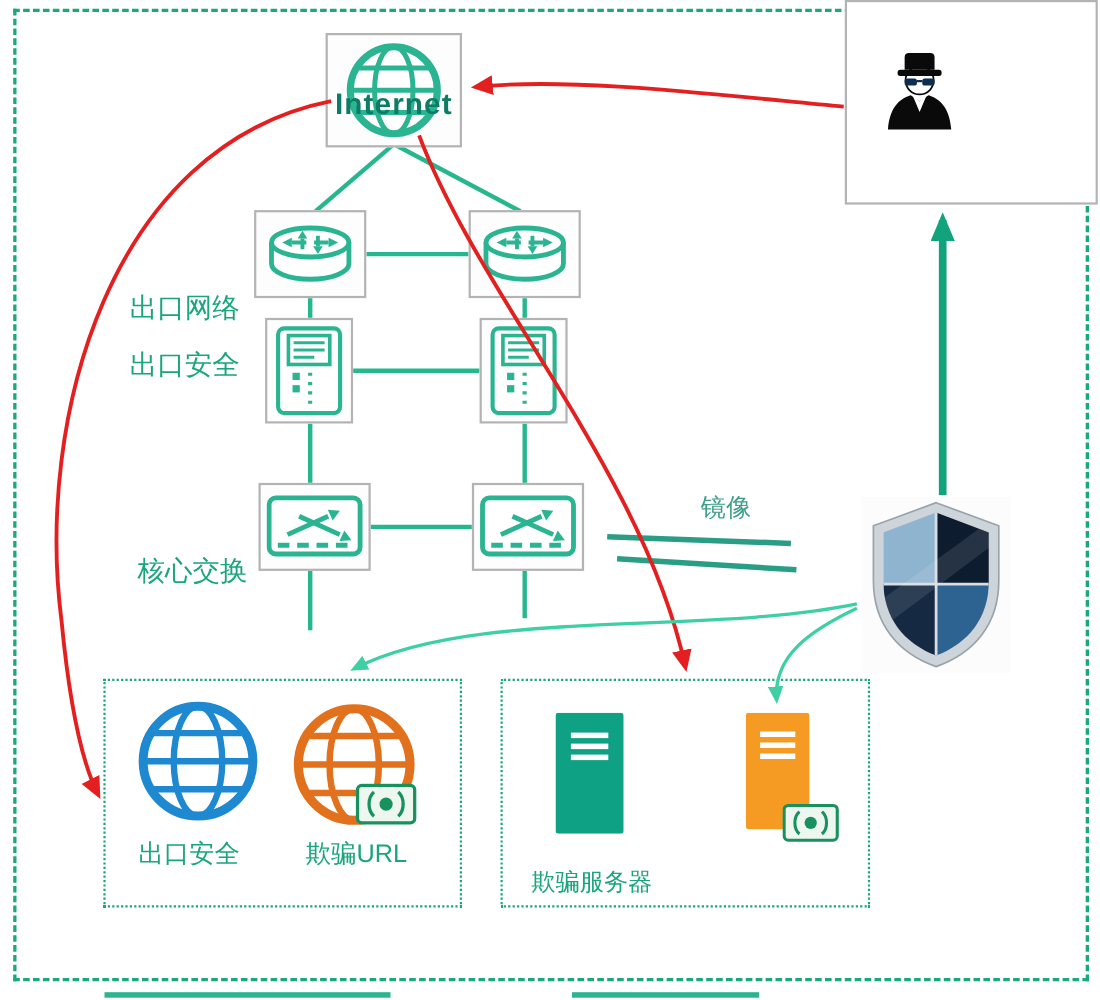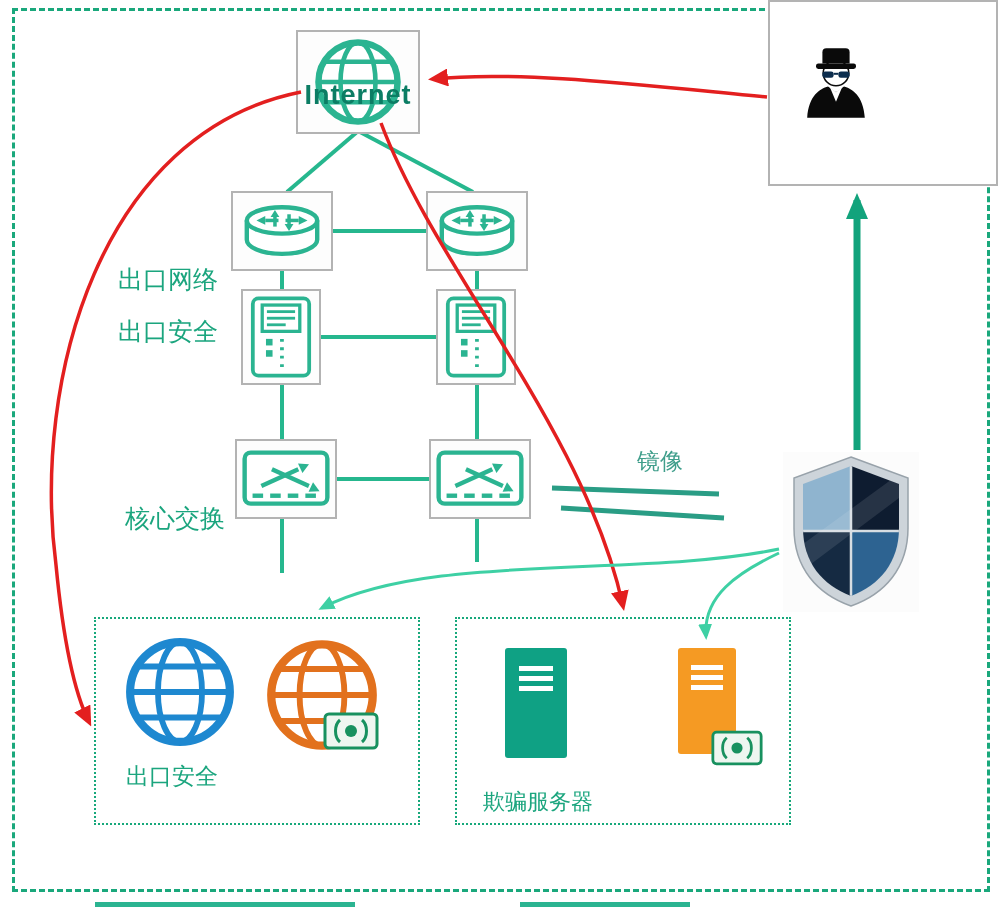--- a/index.html
+++ b/index.html
@@ -194,20 +194,21 @@
   </svg>
   <svg class="iconpos" style="left:263px; top:636px;" width="118" height="118" viewBox="0 0 100 100">
     <g style="color:#e2711d">
         <use href="#sym-globe"></use>
       </g>
   </svg>
   <svg class="iconpos" style="left:323px; top:712px;" width="56" height="38">
       <use href="#sym-money"></use>
     </svg>
   <div class="lbl lbl-bottom" style="left:112px; top:761px; width:120px;">出口安全</div>
+  <div class="lbl lbl-bottom" style="left:262px; top:761px; width:124px;">欺骗URL</div>
 
   <div class="dotted-box" style="left:455px; top:617px; width:336px; height:208px;"></div>
   <svg class="iconpos" style="left:505px; top:648px;" width="62" height="110" viewBox="0 0 62 110">
     <rect x="0" y="0" width="62" height="110" rx="3" fill="#0fa184"></rect>
     <rect x="14" y="18" width="34" height="5" fill="#ffffff"></rect>
     <rect x="14" y="28" width="34" height="5" fill="#ffffff"></rect>
     <rect x="14" y="38" width="34" height="5" fill="#ffffff"></rect>
   </svg>
   <svg class="iconpos" style="left:678px; top:648px;" width="58" height="106" viewBox="0 0 58 106">
     <rect x="0" y="0" width="58" height="106" rx="3" fill="#f59a23"></rect>

